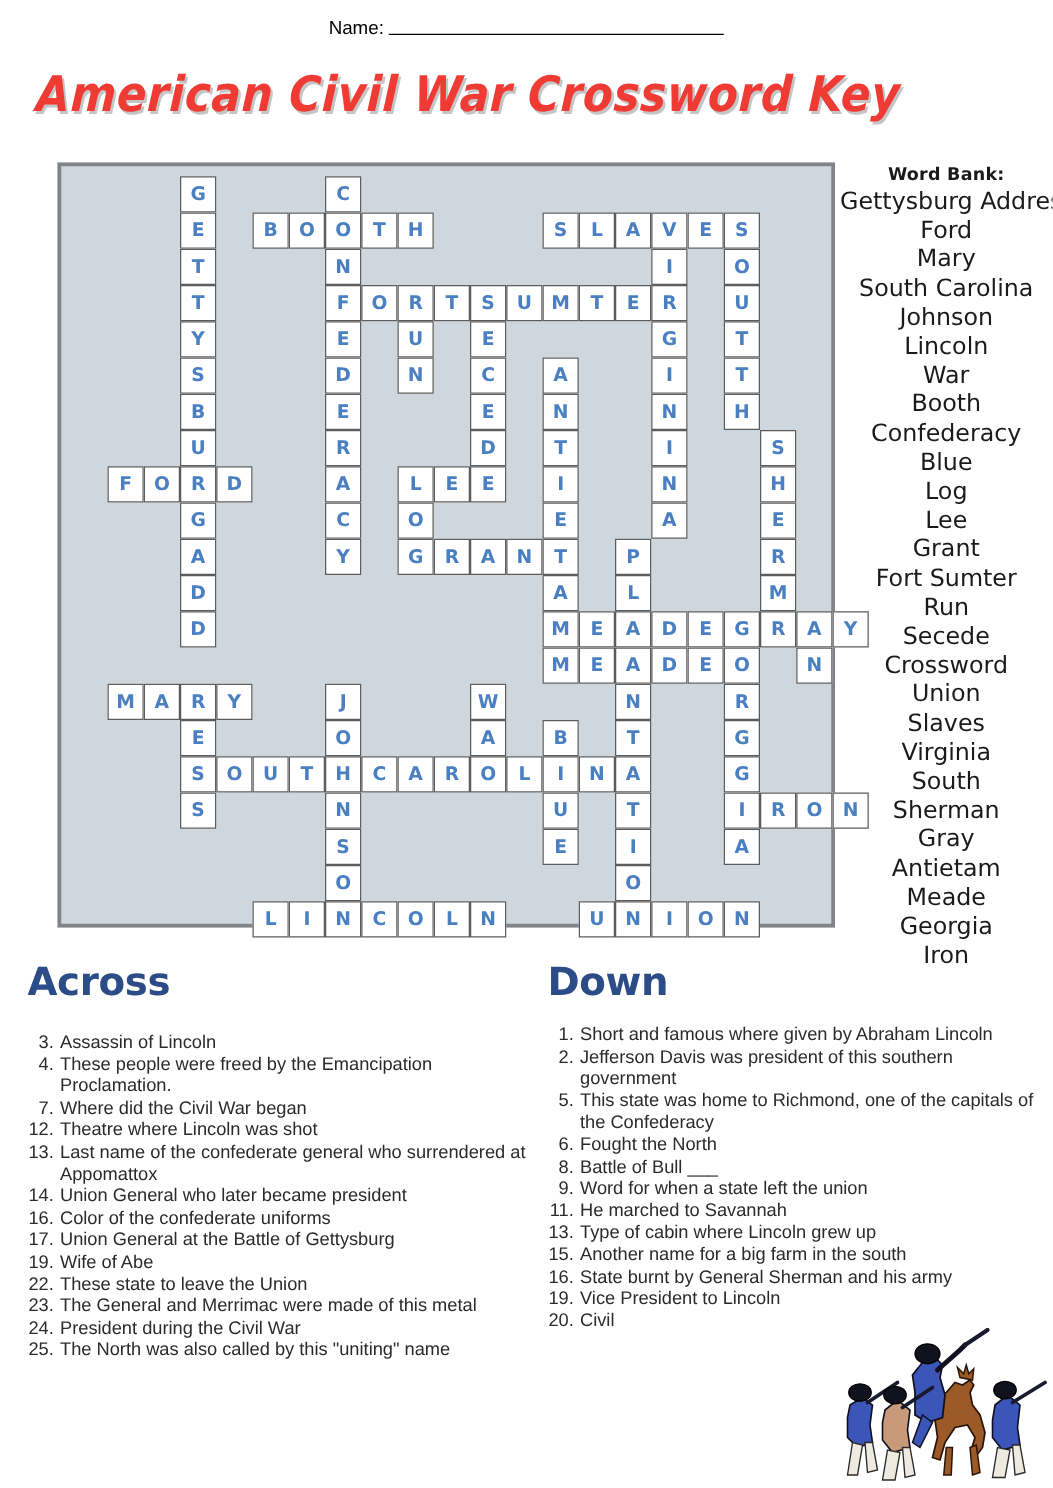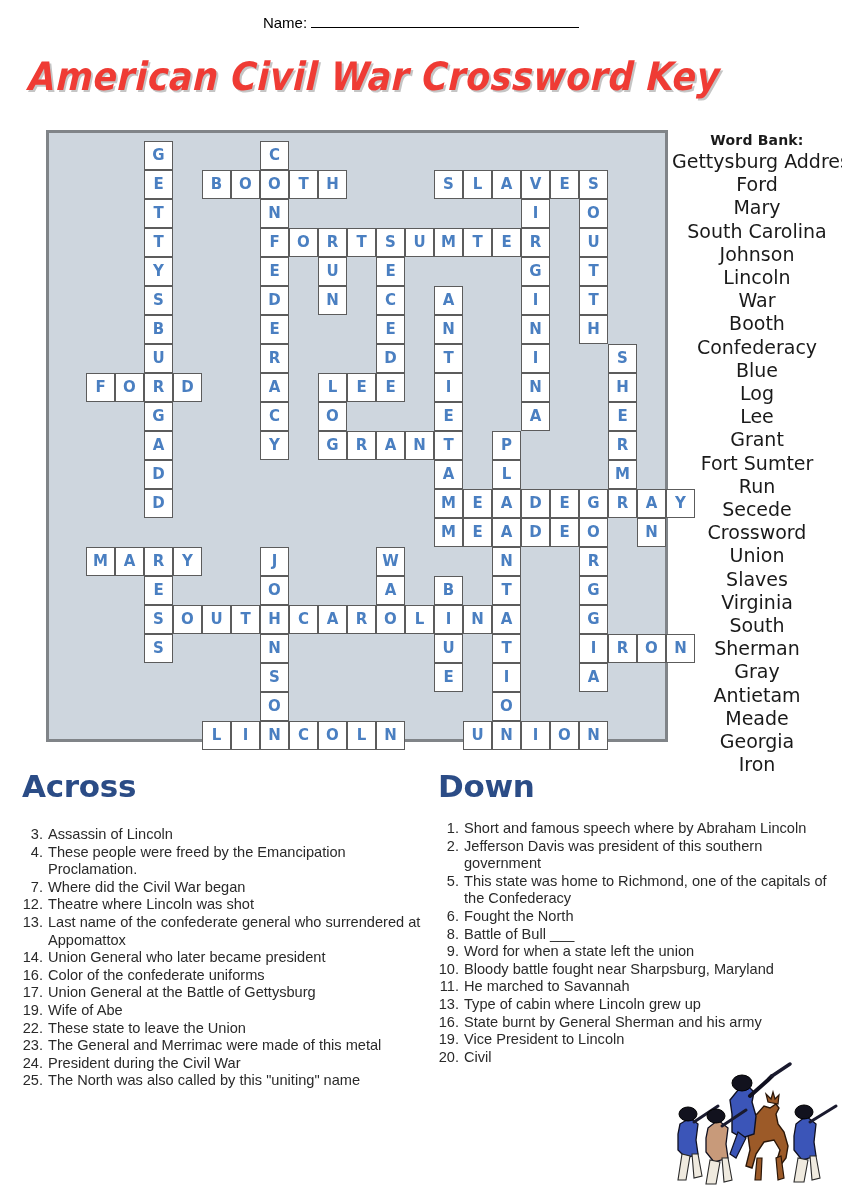--- a/index.html
+++ b/index.html
@@ -381,21 +381,21 @@
     <div class="clue">
       <span class="clue-num">25.</span>
       <span class="clue-txt">The North was also called by this "uniting" name</span>
     </div>
   </div>
 
 <div class="section-head" id="down-head">Down</div>
 <div class="clue-list" id="down-list">
     <div class="clue">
       <span class="clue-num">1.</span>
-      <span class="clue-txt">Short and famous speech where by Abraham Lincoln</span>
+      <span class="clue-txt">Short and famous where given by Abraham Lincoln</span>
     </div>
     <div class="clue">
       <span class="clue-num">2.</span>
       <span class="clue-txt">Jefferson Davis was president of this southern government</span>
     </div>
     <div class="clue">
       <span class="clue-num">5.</span>
       <span class="clue-txt">This state was home to Richmond, one of the capitals of the Confederacy</span>
     </div>
     <div class="clue">
@@ -404,30 +404,30 @@
     </div>
     <div class="clue">
       <span class="clue-num">8.</span>
       <span class="clue-txt">Battle of Bull ___</span>
     </div>
     <div class="clue">
       <span class="clue-num">9.</span>
       <span class="clue-txt">Word for when a state left the union</span>
     </div>
     <div class="clue">
-      <span class="clue-num">10.</span>
-      <span class="clue-txt">Bloody battle fought near Sharpsburg, Maryland</span>
-    </div>
-    <div class="clue">
       <span class="clue-num">11.</span>
       <span class="clue-txt">He marched to Savannah</span>
     </div>
     <div class="clue">
       <span class="clue-num">13.</span>
       <span class="clue-txt">Type of cabin where Lincoln grew up</span>
+    </div>
+    <div class="clue">
+      <span class="clue-num">15.</span>
+      <span class="clue-txt">Another name for a big farm in the south</span>
     </div>
     <div class="clue">
       <span class="clue-num">16.</span>
       <span class="clue-txt">State burnt by General Sherman and his army</span>
     </div>
     <div class="clue">
       <span class="clue-num">19.</span>
       <span class="clue-txt">Vice President to Lincoln</span>
     </div>
     <div class="clue">

